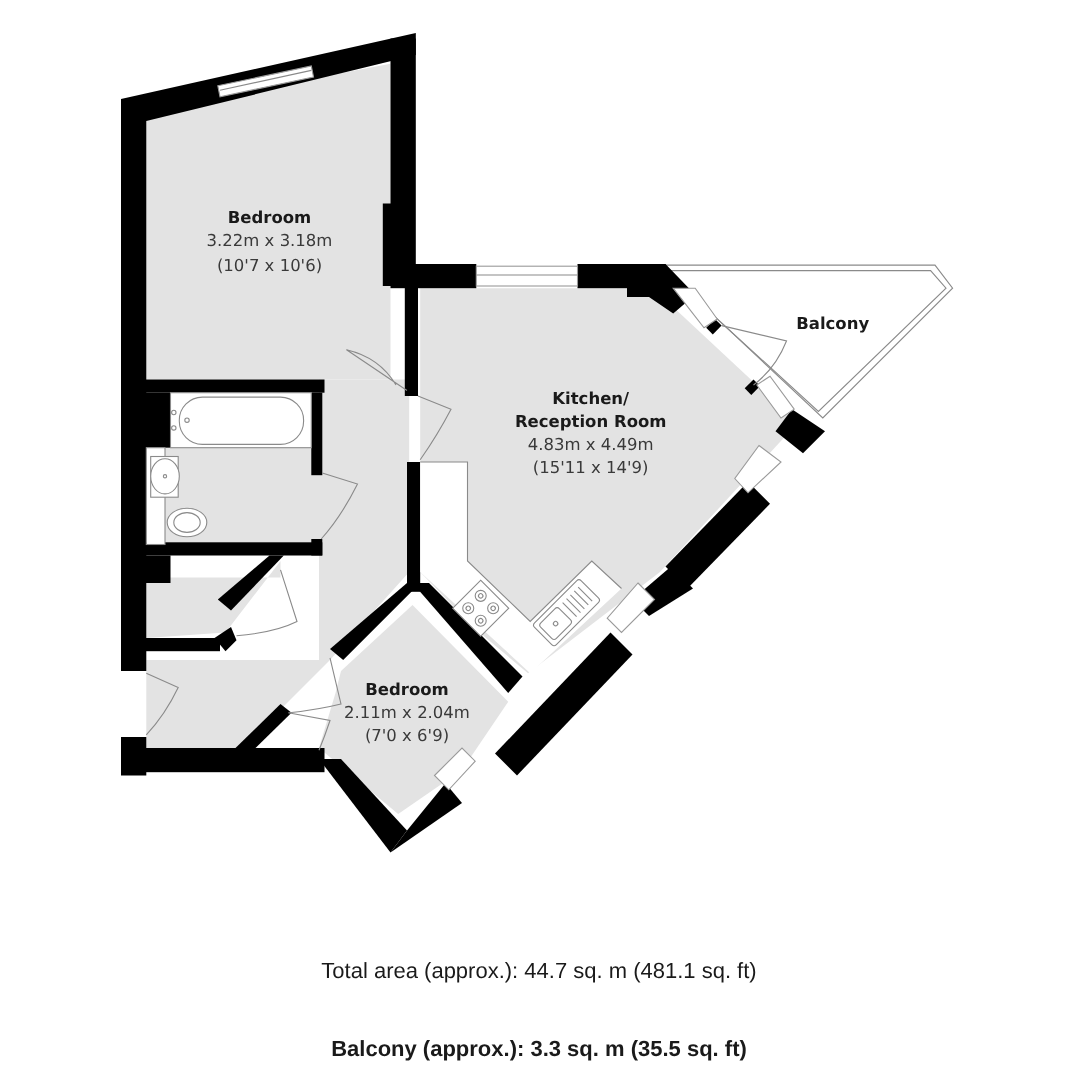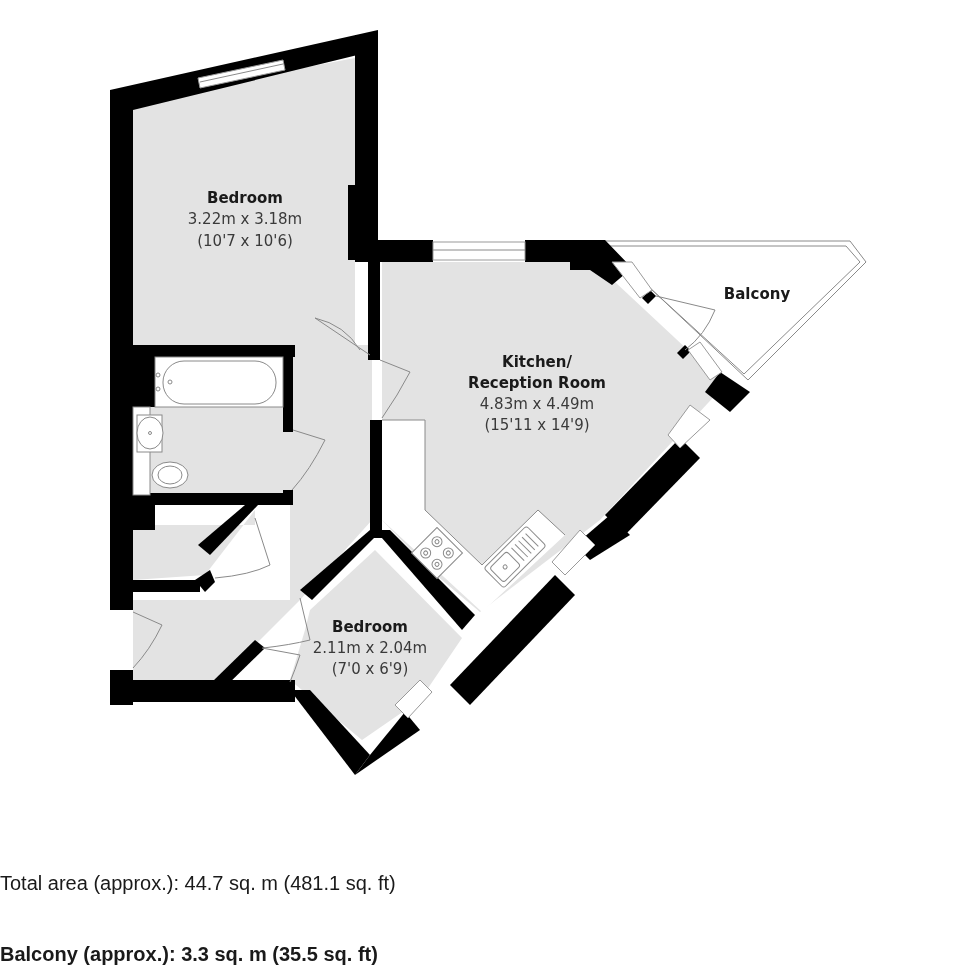--- a/index.html
+++ b/index.html
@@ -6,21 +6,21 @@
   body { width: 980px; height: 980px; position: relative; overflow: hidden; font-family: "DejaVu Sans", sans-serif; }
   #plan { position: absolute; left: 0; top: 0; width: 980px; height: 980px; }
   .wall { fill: #000000; }
   .floor { fill: #e3e3e3; }
   .white { fill: #ffffff; }
   .fixture { fill: #ffffff; stroke: #8a8a8a; stroke-width: 1; }
   .thin { fill: none; stroke: #8a8a8a; stroke-width: 1; }
   .win { fill: #ffffff; stroke: #9a9a9a; stroke-width: 1; }
   .room-name { font-family: "DejaVu Sans", sans-serif; font-weight: bold; font-size: 15px; fill: #1a1a1a; }
   .room-dim { font-family: "DejaVu Sans", sans-serif; font-size: 15px; fill: #3a3a3a; }
-  .footer { position: absolute; left: 0; width: 980px; font-family: "Liberation Sans", sans-serif; font-size: 20px; color: #1a1a1a; }
+  .footer { position: absolute; left: 0; width: 980px; text-align: center; font-family: "Liberation Sans", sans-serif; font-size: 20px; color: #1a1a1a; }
 </style>
 </head>
 <body>
 
 <svg id="plan" viewBox="0 0 980 980" xmlns="http://www.w3.org/2000/svg">
 
   <g>
 
     <polygon class="floor" points="133,100 355,58 355,345 133,345"></polygon>
 

